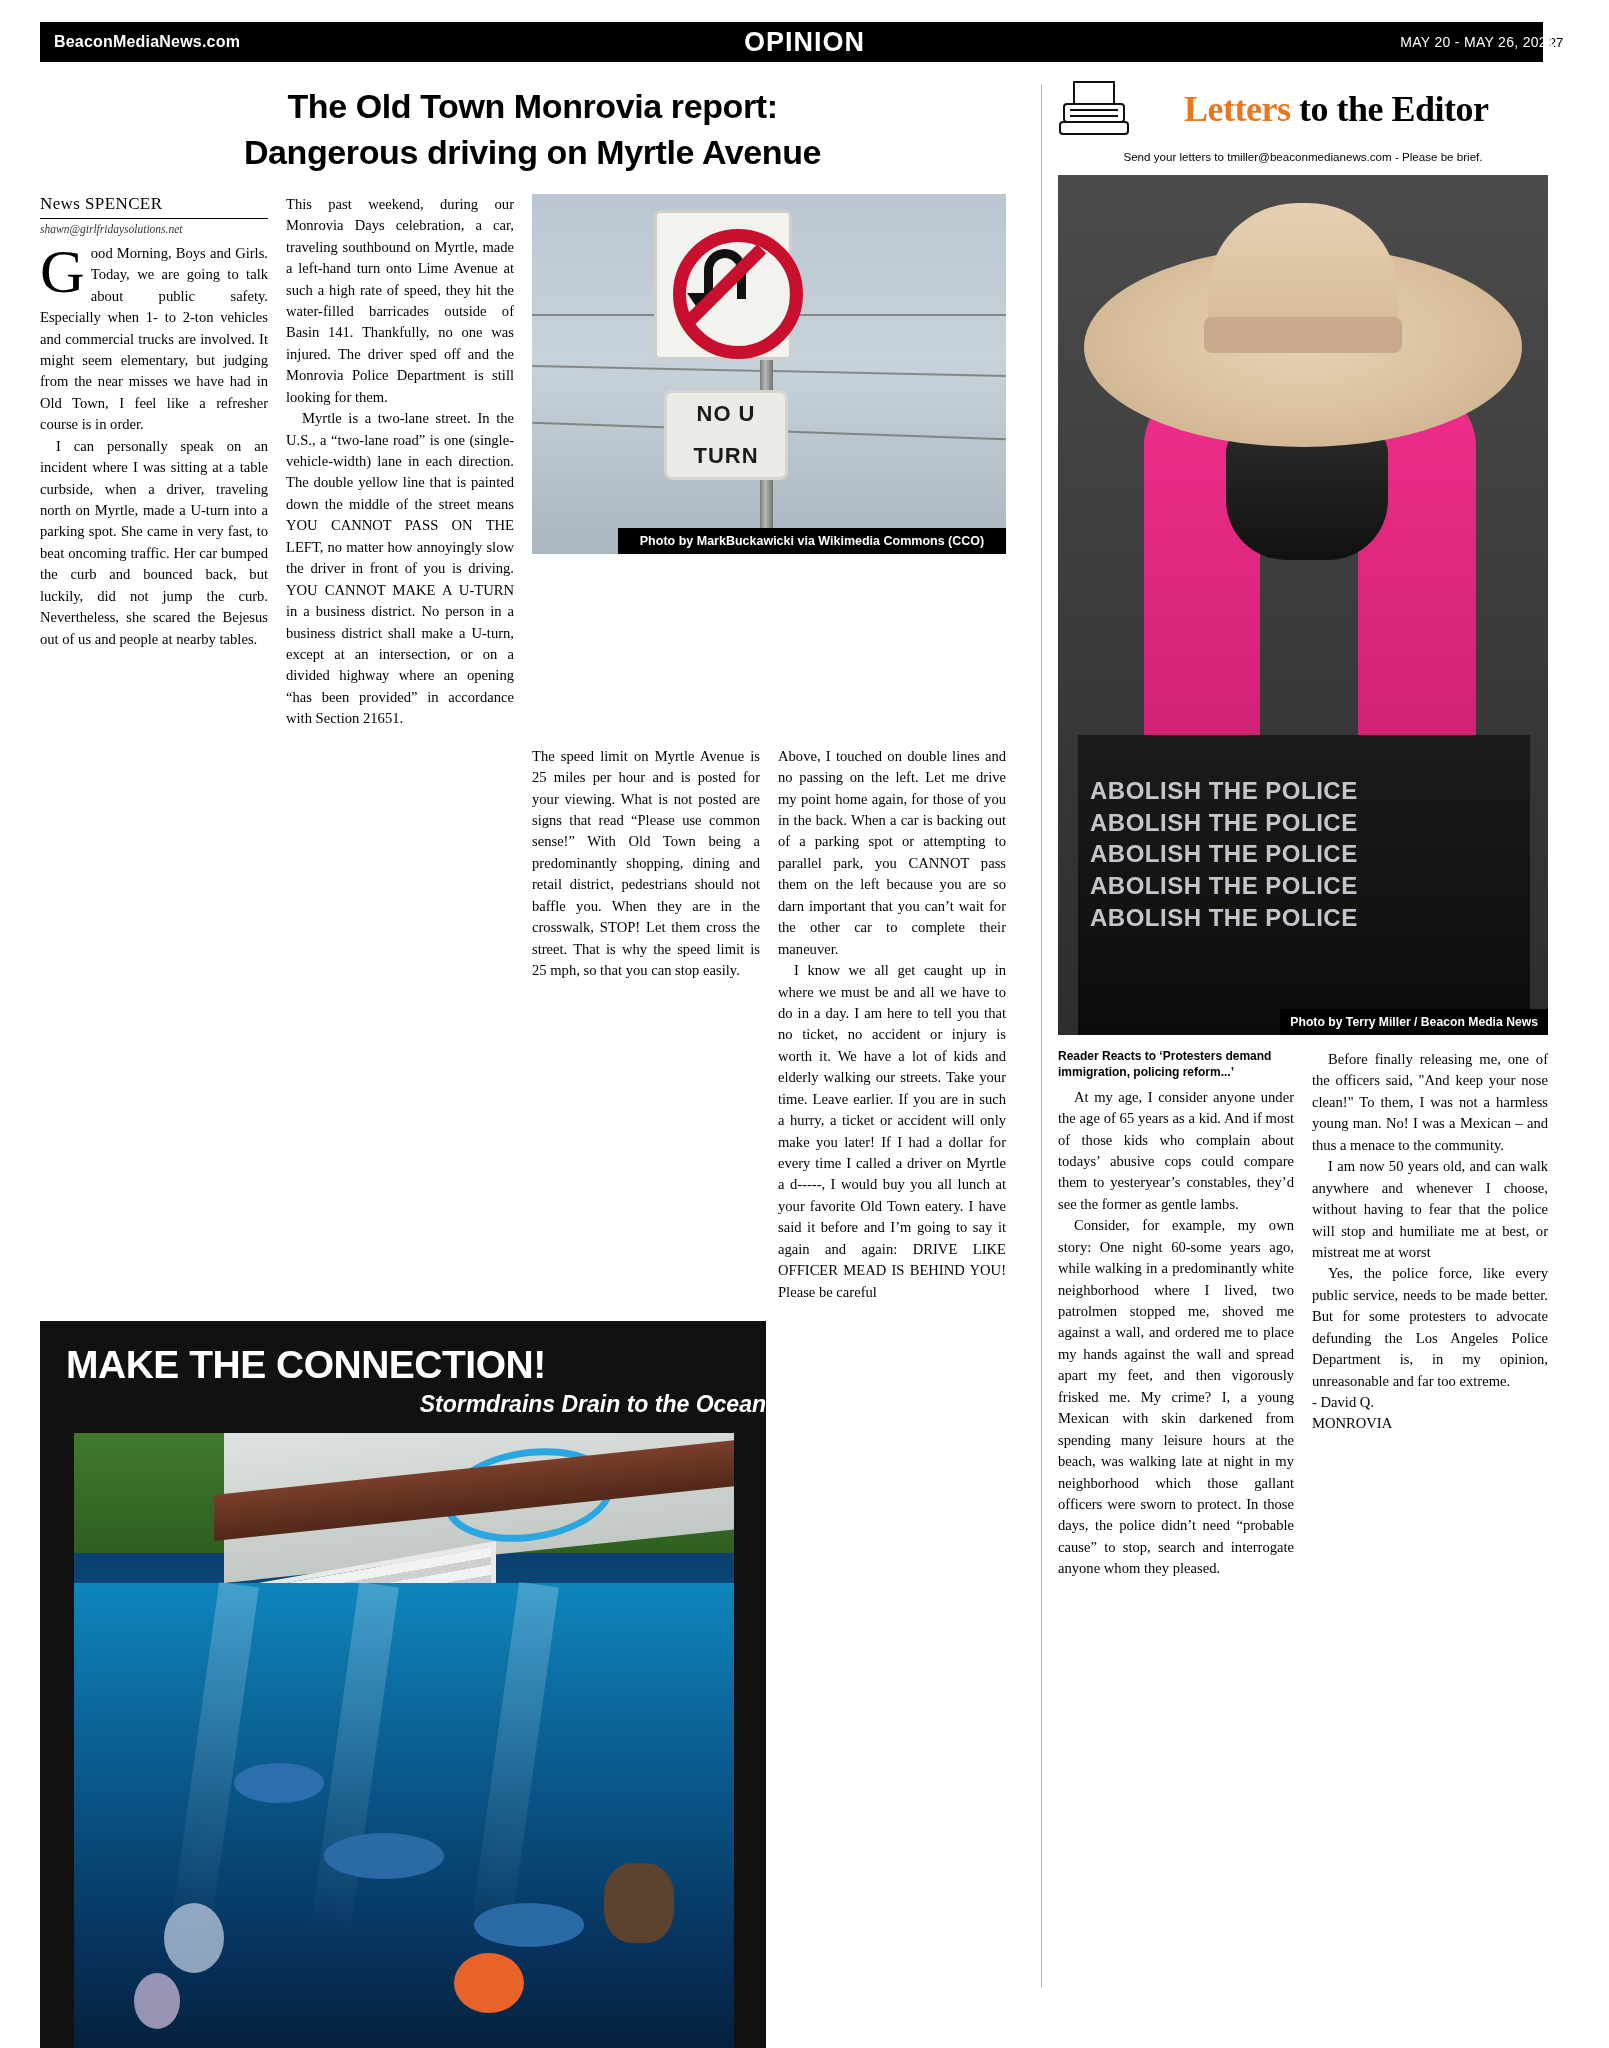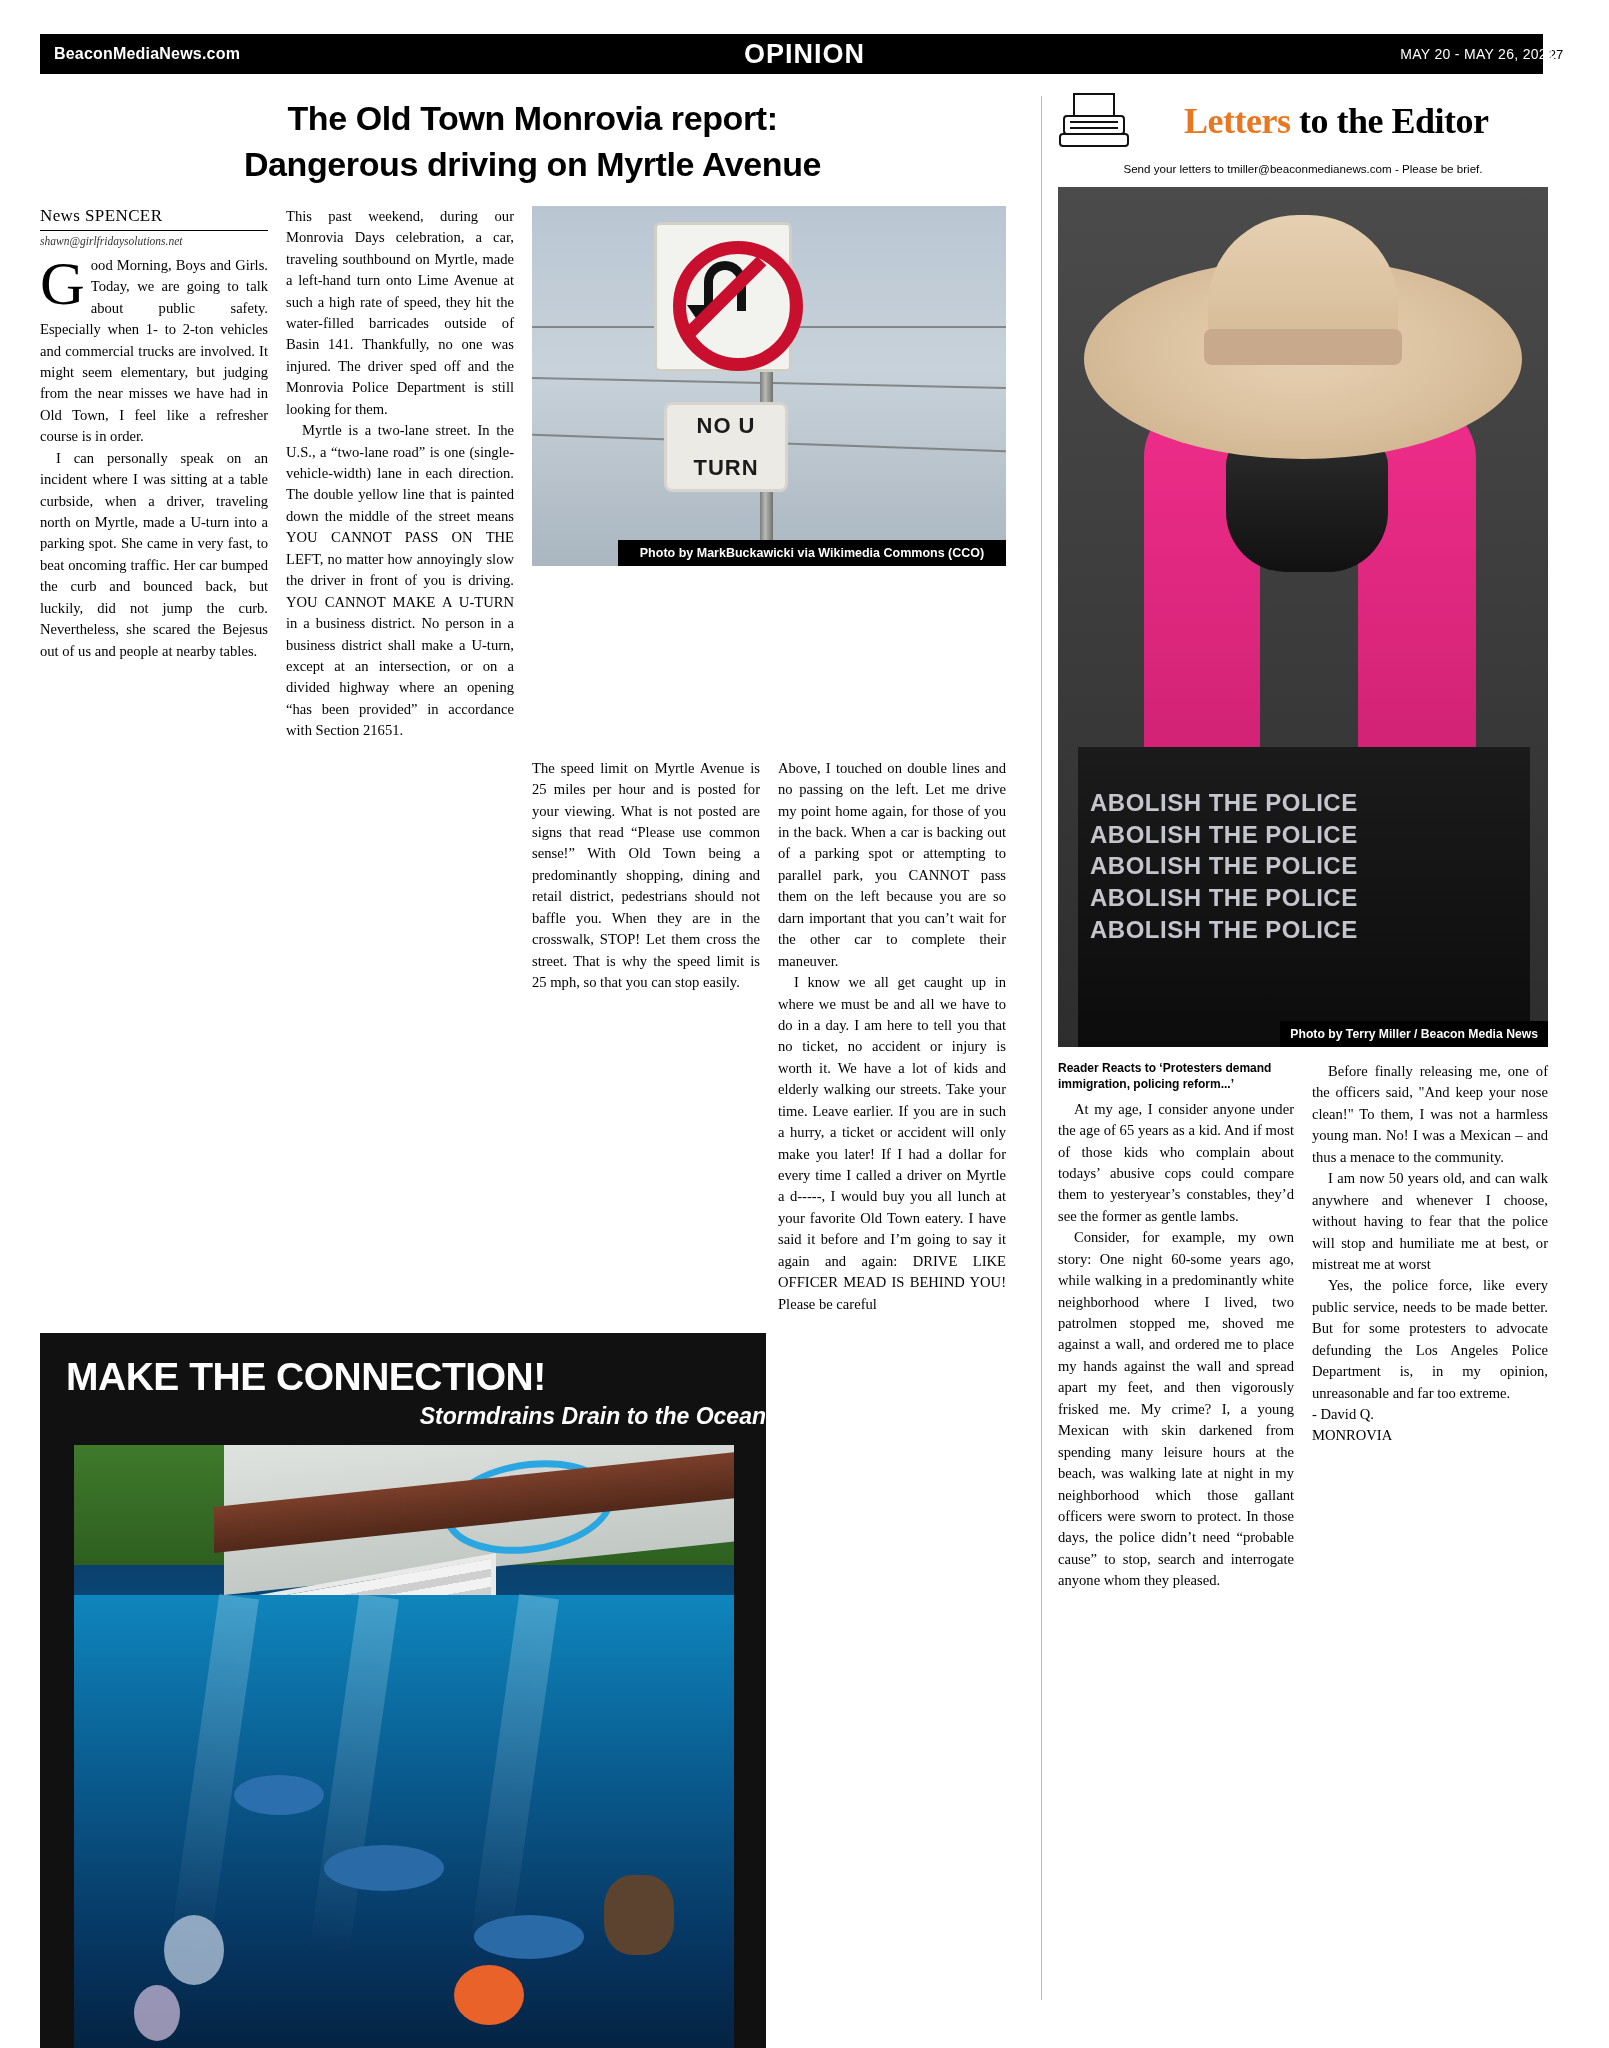--- a/index.html
+++ b/index.html
@@ -10,21 +10,21 @@
     background: #ffffff;
     font-family: "Liberation Serif", serif;
     color: #000;
     position: relative;
     overflow: hidden;
   }
   .page {
     position: absolute;
     left: 0; top: 0;
     width: 1609px; height: 2048px;
-    padding: 34px 40px 20px 40px;
+    padding: 22px 40px 20px 40px;
   }
 
   
   .masthead {
     height: 40px;
     background: #000;
     color: #fff;
     display: flex;
     align-items: center;
     position: relative;

